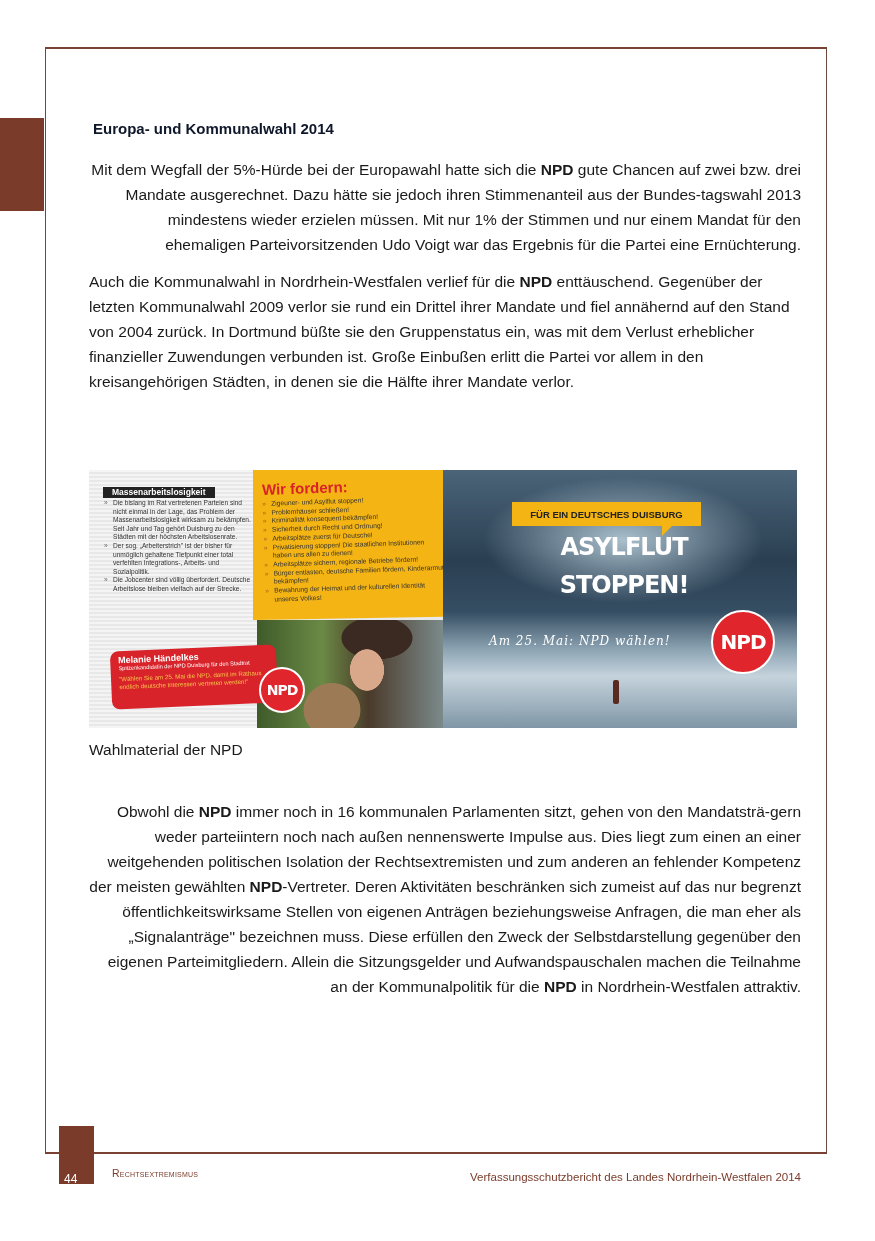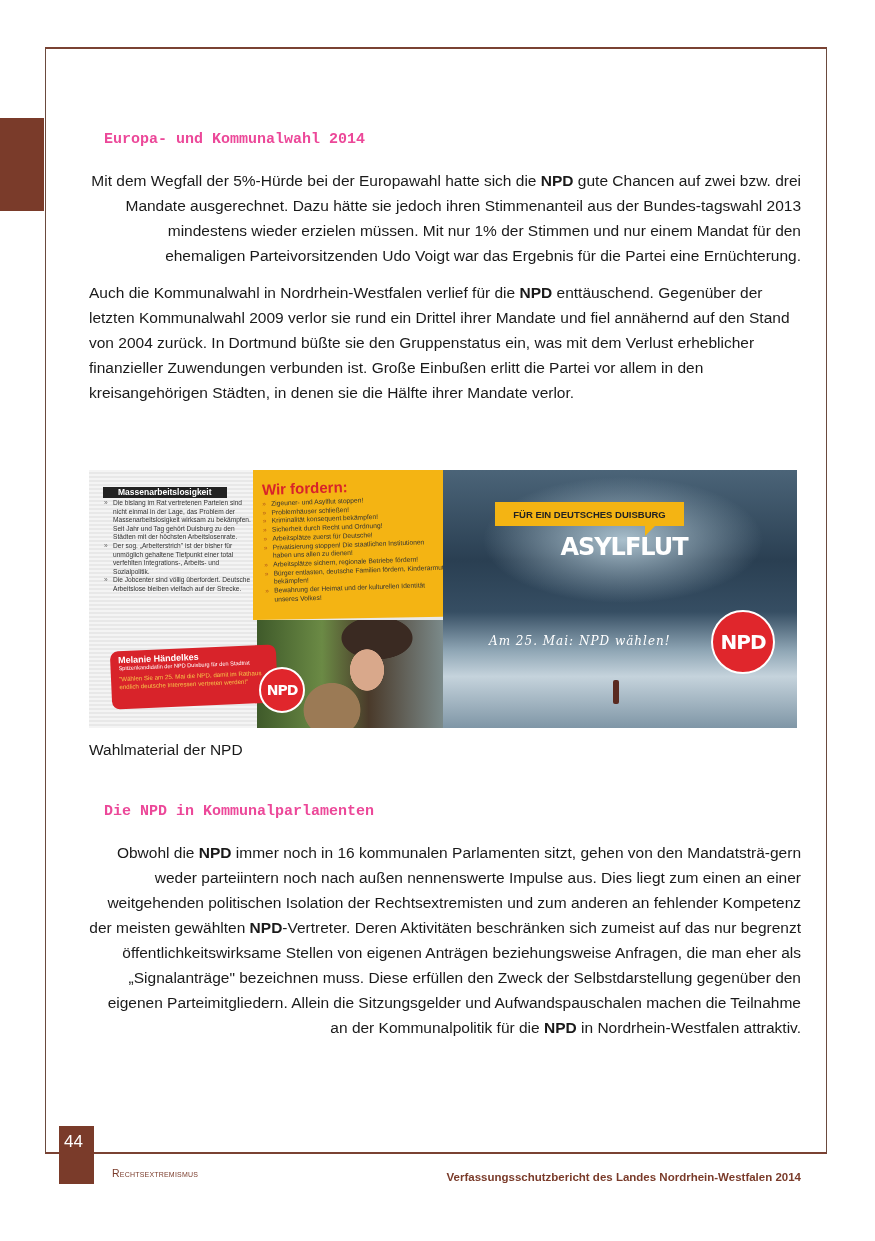--- a/index.html
+++ b/index.html
@@ -9,39 +9,39 @@
   }
   .page-frame {
     position: absolute; left: 45px; top: 47px; width: 782px; height: 1107px;
     border-left: 1px solid #6b4a3e; border-right: 1px solid #6b4a3e;
     border-top: 2px solid #7a4233; border-bottom: 2px solid #7a4233;
     box-sizing: border-box;
   }
   .side-tab { position: absolute; left: 0; top: 118px; width: 44px; height: 93px; background: #7a3b2a; }
   .content { position: absolute; left: 89px; top: 112px; width: 712px; }
   h2.section {
-    color: #ec4899; font-size: 15px; font-weight: bold; margin: 15px; line-height: 26px; font-family: Liberation Mono, monospace;
+    color: #0f172a; font-size: 15px; font-weight: bold; margin: 4px; line-height: 26px;
   }
   p.body {
     font-size: 15.5px; line-height: 25px; margin: 0; color: #1a1a1a;
   }
   p.body b { font-weight: bold; }
   .p1 { margin-top: 15px !important; text-align: right; }
   .p2 { margin-top: 12px !important; }
   .figure {
     position: absolute; left: 89px; top: 470px; width: 708px; height: 258px; overflow: hidden;
     background: #e9e9e9;
   }
   .ad-left {
     position: absolute; left: 0; top: 0; width: 168px; height: 258px;
     background: repeating-linear-gradient(0deg, #f4f4f4 0 2px, #e8e8e8 2px 4px);
   }
   .ad-left-title {
     position: absolute; left: 14px; top: 17px; background: #222; color: #fff;
-    font-size: 8.5px; font-weight: bold; padding: 0 15px; line-height: 11px;
+    font-size: 8.5px; font-weight: bold; padding: 0 9px; line-height: 11px;
   }
   .ad-left-list {
     position: absolute; left: 14px; top: 29px; width: 150px; margin: 0; padding: 0; list-style: none;
     font-size: 6.6px; line-height: 8.6px; color: #333;
   }
   .ad-left-list li { position: relative; padding-left: 10px; }
   .ad-left-list li::before { content: "»"; position: absolute; left: 1px; color: #666; }
   .candidate-box {
     position: absolute; left: 22px; top: 178px; width: 166px; height: 58px;
     background: #d8232a; border-radius: 8px; transform: rotate(-2.5deg); color: #fff; padding: 4px 8px;
@@ -81,21 +81,21 @@
     font-family: "DejaVu Sans", sans-serif; letter-spacing: -1px;
   }
   .npd-small { left: 170px; top: 197px; width: 42px; height: 42px; font-size: 14px; }
   .ad-right {
     position: absolute; left: 354px; top: 0; width: 354px; height: 258px;
     background:
       radial-gradient(ellipse 200px 90px at 180px 70px, #a9bfcc 0%, transparent 70%),
       linear-gradient(180deg, #4b6478 0%, #2a3f52 35%, #364e63 55%, #8fa6b5 70%, #c5d3dc 80%, #7f96a6 100%);
   }
   .banner-yellow {
-    position: absolute; left: 52px; top: 32px; width: 189px; height: 24px; background: #f4b413;
+    position: absolute; left: 69px; top: 32px; width: 189px; height: 24px; background: #f4b413;
     color: #222; font-size: 9.5px; font-weight: bold; display: flex; align-items: center; justify-content: center;
   }
   .banner-yellow::after {
     content: ""; position: absolute; left: 150px; bottom: -10px; border-left: 10px solid #f4b413;
     border-bottom: 10px solid transparent;
   }
   .headline {
     position: absolute; left: 46px; top: 58px; width: 270px; color: #fff; font-weight: bold;
     font-family: "DejaVu Sans", sans-serif; font-size: 24px; line-height: 38px; letter-spacing: -1px;
     text-align: center;
@@ -104,26 +104,26 @@
     position: absolute; left: 46px; top: 164px; color: #fff; font-size: 12px; font-style: italic;
     font-family: "DejaVu Serif", serif; letter-spacing: 1px;
   }
   .npd-large { left: 268px; top: 140px; width: 60px; height: 60px; font-size: 20px; }
   .person {
     position: absolute; left: 170px; top: 210px; width: 6px; height: 24px; background: #5a2a20; border-radius: 2px;
   }
   .caption { position: absolute; left: 89px; top: 741px; font-size: 15.5px; color: #1a1a1a; text-align: right; }
   .content2 { position: absolute; left: 89px; top: 784px; width: 712px; }
   .footer-box { position: absolute; left: 59px; top: 1126px; width: 35px; height: 58px; background: #7a3b2a; }
-  .footer-pagenum { position: absolute; left: 64px; top: 1132px; color: #fff; font-size: 17px; }
+  .footer-pagenum { position: absolute; left: 64px; top: 1172px; color: #fff; font-size: 12px; }
   .footer-section {
     position: absolute; left: 112px; top: 1167px; color: #7a3b2a; font-size: 10.5px; font-variant: small-caps;
     letter-spacing: 0.2px;
   }
-  .footer-title { position: absolute; right: 74px; top: 1171px; color: #7a3b2a; font-size: 11.5px; font-weight: bold; }
+  .footer-title { position: absolute; right: 74px; top: 1171px; color: #7a3b2a; font-size: 11.5px; }
 </style>
 </head>
 <body>
 
 <div class="page-frame"></div>
 <div class="side-tab"></div>
 
 <div class="content">
   <h2 class="section">Europa- und Kommunalwahl 2014</h2>
   <p class="body p1">Mit dem Wegfall der 5%-Hürde bei der Europawahl hatte sich die <b>NPD</b> gute Chancen auf zwei bzw. drei Mandate ausgerechnet. Dazu hätte sie jedoch ihren Stimmenanteil aus der Bundes-tagswahl 2013 mindestens wieder erzielen müssen. Mit nur 1% der Stimmen und nur einem Mandat für den ehemaligen Parteivorsitzenden Udo Voigt war das Ergebnis für die Partei eine Ernüchterung.</p>
@@ -158,30 +158,30 @@
     <div class="candidate-role">Spitzenkandidatin der NPD Duisburg für den Stadtrat</div>
     <div class="candidate-quote">"Wählen Sie am 25. Mai die NPD, damit im Rathaus endlich deutsche Interessen vertreten werden!"</div>
   </div>
   <div class="npd-badge npd-small">NPD</div>
   <div class="ad-url">www.npd-duisburg.de</div>
 
   <div class="ad-right">
     <div class="banner-yellow">FÜR EIN DEUTSCHES DUISBURG</div>
     <div class="headline">
       <div>ASYLFLUT</div>
+      <div>STOPPEN!</div>
     </div>
     <div class="handwriting">Am 25. Mai: NPD wählen!</div>
     <div class="npd-badge npd-large">NPD</div>
     <div class="person"></div>
   </div>
 </div>
 
 <div class="caption">Wahlmaterial der NPD</div>
 
 <div class="content2">
-  <h2 class="section">Die NPD in Kommunalparlamenten</h2>
   <p class="body p1">Obwohl die <b>NPD</b> immer noch in 16 kommunalen Parlamenten sitzt, gehen von den Mandatsträ-gern weder parteiintern noch nach außen nennenswerte Impulse aus. Dies liegt zum einen an einer weitgehenden politischen Isolation der Rechtsextremisten und zum anderen an fehlender Kompetenz der meisten gewählten <b>NPD</b>-Vertreter. Deren Aktivitäten beschränken sich zumeist auf das nur begrenzt öffentlichkeitswirksame Stellen von eigenen Anträgen beziehungsweise Anfragen, die man eher als „Signalanträge" bezeichnen muss. Diese erfüllen den Zweck der Selbstdarstellung gegenüber den eigenen Parteimitgliedern. Allein die Sitzungsgelder und Aufwandspauschalen machen die Teilnahme an der Kommunalpolitik für die <b>NPD</b> in Nordrhein-Westfalen attraktiv.</p>
 </div>
 
 <div class="footer-box"></div>
 <div class="footer-pagenum">44</div>
 <div class="footer-section">Rechtsextremismus</div>
 <div class="footer-title">Verfassungsschutzbericht des Landes Nordrhein-Westfalen 2014</div>
 
 </body></html>

